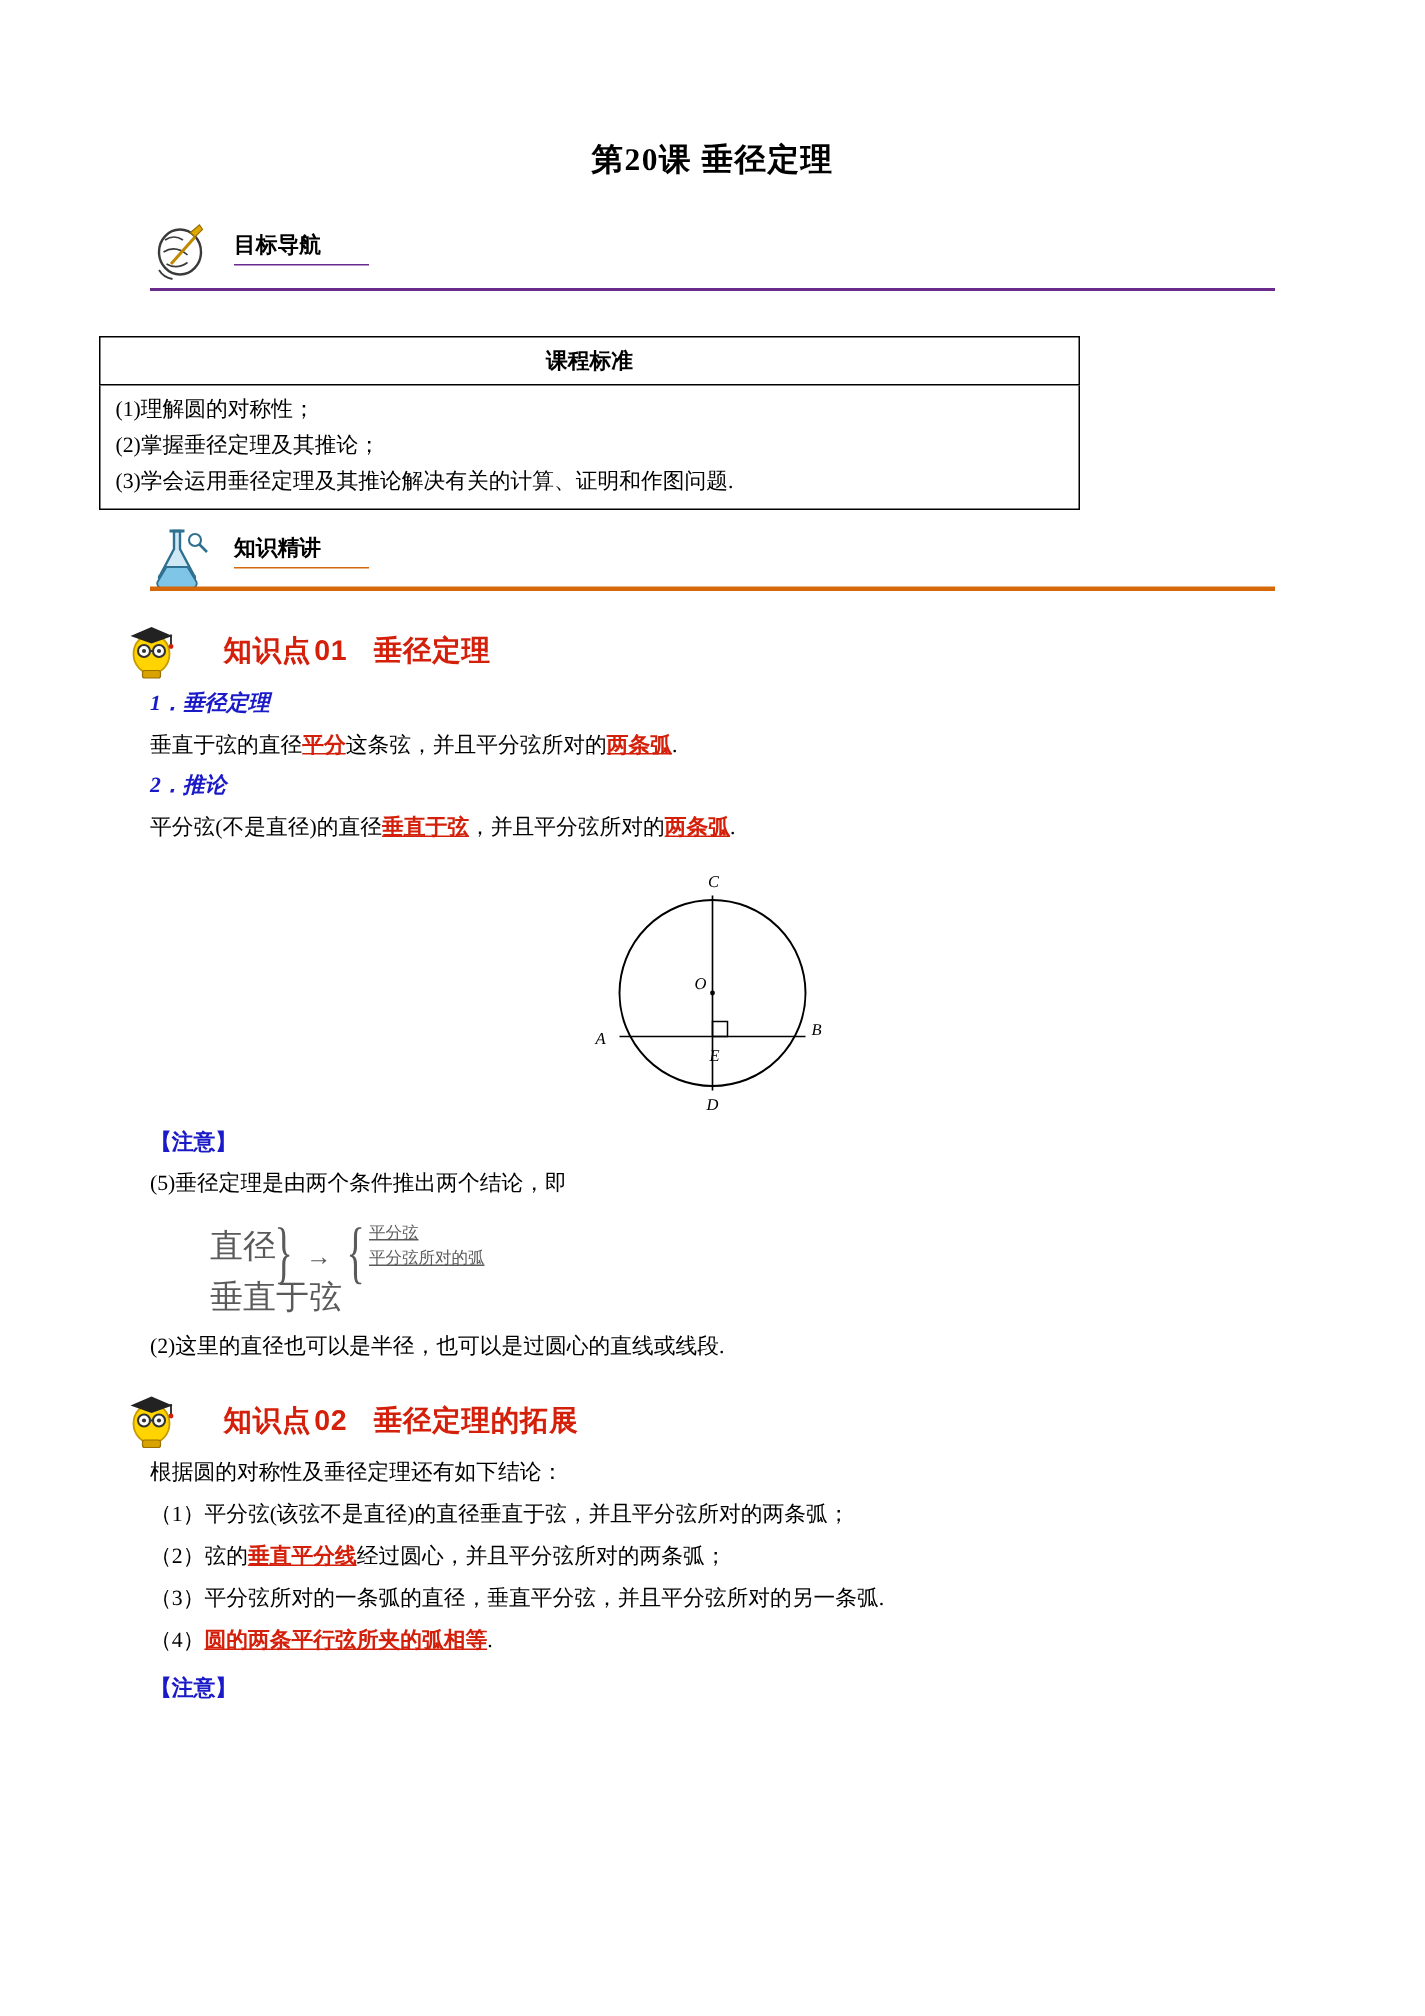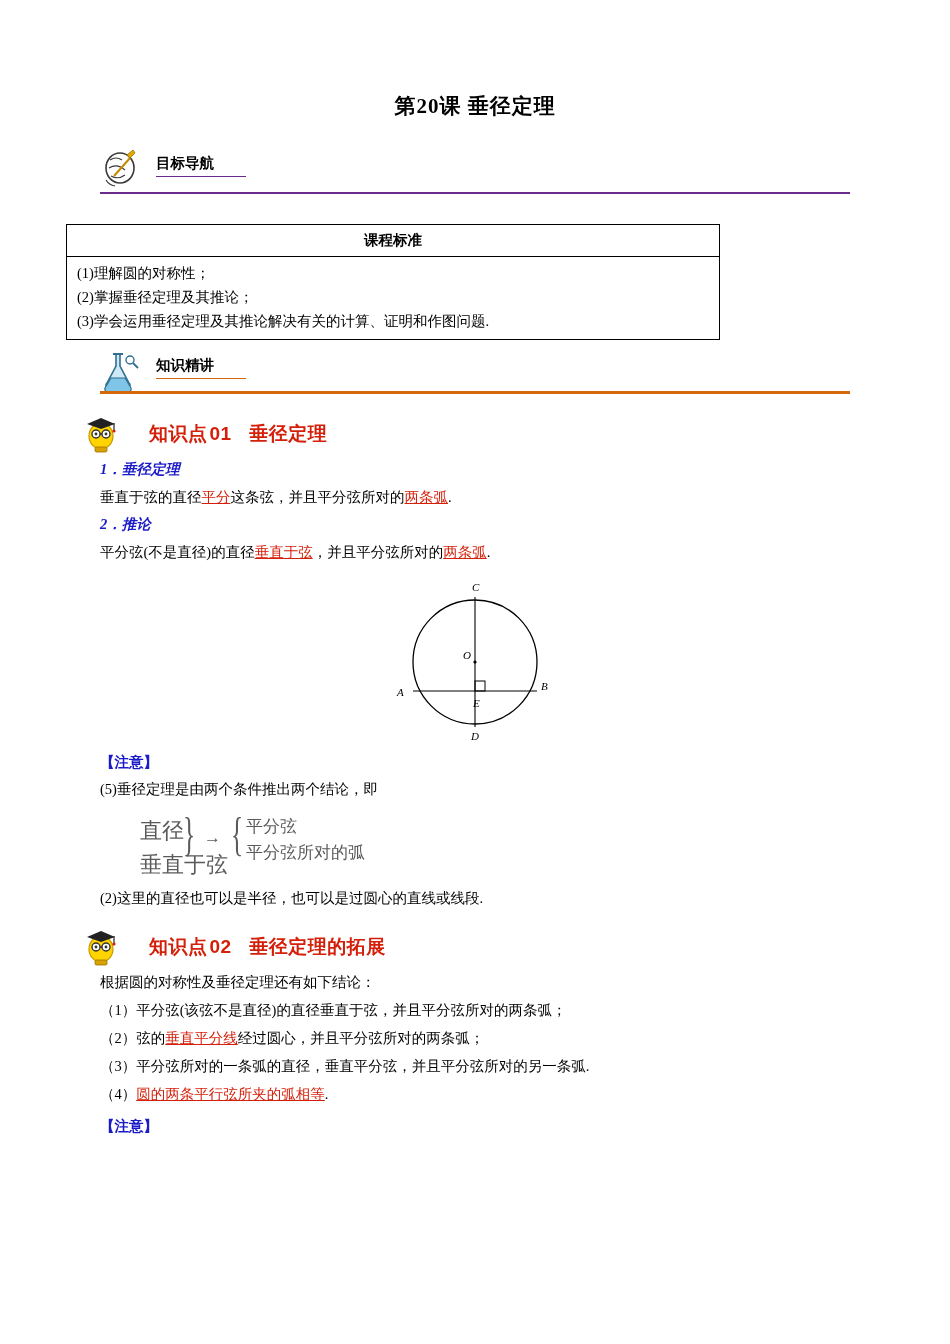--- a/index.html
+++ b/index.html
@@ -83,41 +83,41 @@
   }
   .kp .kp-text .num { margin:0 6px 0 2px; }
 
   .body-text {
     margin:2px 100px 0 100px;
     font-size:14.5px;
     line-height:1.85;
   }
   .body-text.tight { line-height:1.7; }
   .label-blue { color:#1a1ac8; font-weight:bold;font-style:italic; }
-  .label-red-ul { color:#d4200a; text-decoration:underline; }
+  .label-red-ul { color:#d4200a; text-decoration:underline;font-weight:bold; }
   .note-head { color:#1a1ac8; font-weight:bold; }
 
   
   .figure { position:relative; width:750px; height:170px; margin:12px 100px 0 100px; }
   .figure svg { position:absolute; left:255px; top:0; }
 
   
   .formula {
     margin:10px 100px 0 100px;
     position:relative;
     height:62px;
     font-size:17px;
     color:#555;
     font-family:"Liberation Serif", serif;
   }
   .formula .left-col { position:absolute; left:6px; top:2px; line-height:1.55; font-size:22px; color:#5a5a5a;margin-left:34px; }
   .formula .lbrace { position:absolute; left:78px; top:-4px; font-size:46px; color:#5a5a5a; font-family:"Liberation Serif", serif; transform:scaleX(0.55); }
   .formula .arrow { position:absolute; left:104px; top:16px; font-size:17px; color:#5a5a5a; }
   .formula .rbrace { position:absolute; left:126px; top:-4px; font-size:46px; color:#5a5a5a; font-family:"Liberation Serif", serif; transform:scaleX(0.55); }
-  .formula .right-col { position:absolute; left:146px; top:2px; line-height:1.55; font-size:17px; color:#5a5a5a; }
+  .formula .right-col { position:absolute; left:146px; top:2px; line-height:1.55; font-size:11px; color:#5a5a5a;text-decoration:underline; }
 
   .list-line { margin:0 100px; font-size:14.5px; line-height:1.95; }
 </style>
 </head>
 <body>
 
 <div class="page">
 
   <h1 class="doc-title">第20课   垂径定理</h1>
 

